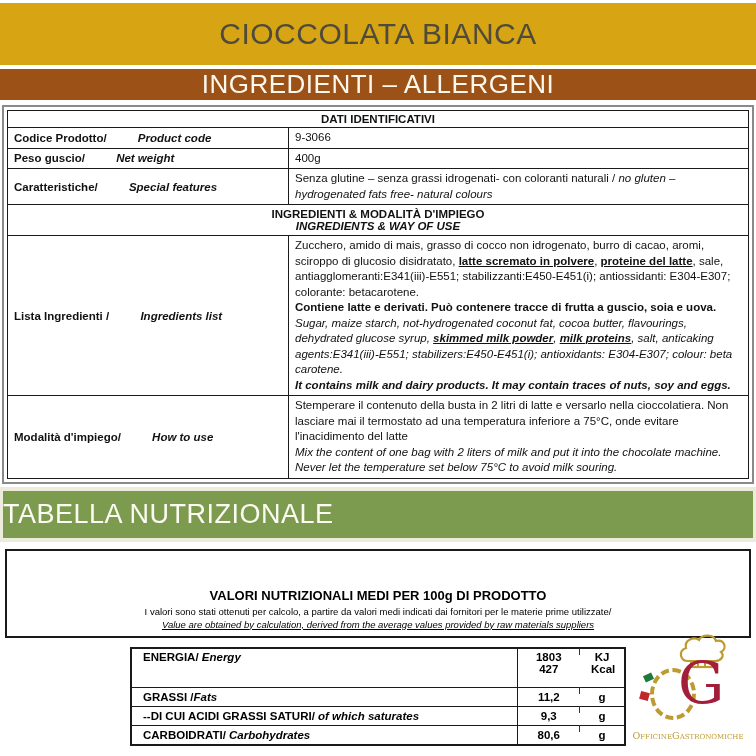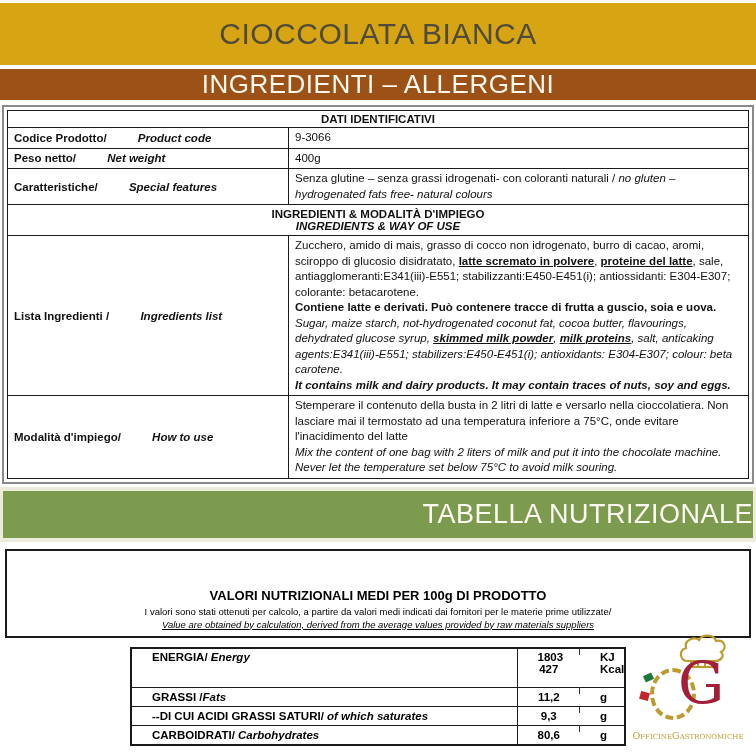--- a/index.html
+++ b/index.html
@@ -9,21 +9,21 @@
 
   
   .banner-gold { margin-top:3px; height:62px; background:var(--gold-banner,#D7A414);
     display:flex; align-items:center; justify-content:center; }
   .banner-gold span { font-size:30px; color:#4F4B3C; letter-spacing:.5px; }
   .banner-brown { margin-top:4px; height:31px; background:var(--brown-banner,#9C5117);
     display:flex; align-items:center; justify-content:center; }
   .banner-brown span { font-size:26px; color:#FDF8EE; letter-spacing:.5px; }
   .banner-green-wrap { margin-top:3px; height:55px; background:var(--cream,#EDEBDC); padding:4px 3px; }
   .banner-green { height:47px; background:var(--green-banner,#7D9B4E);
-    display:flex; align-items:center; justify-content:flex-end; }
+    display:flex; align-items:center; justify-content:flex-start; }
   .banner-green span { font-size:27px; color:#FCFBF3; letter-spacing:.5px; }
 
   
   .id-wrap { margin:5px 2px 0 2px; border:2px solid #8A8A8A; padding:3px; background:#fff; }
   table.id-table { width:100%; border-collapse:collapse; table-layout:fixed; }
   table.id-table td { border:1px solid #1A1A1A; font-size:11.5px; color:#111;
     padding:2px 6px; vertical-align:middle; }
   td.lbl { font-weight:bold; font-size:12px; }
   td.lbl .en { font-style:italic;padding-left:28px; }
   td.hdr { text-align:center; font-weight:bold; font-size:12.5px; padding:1px 0; }
@@ -39,21 +39,21 @@
   
   .valori-box { margin:7px 5px 0 5px; border:2px solid #1A1A1A; text-align:center; padding:4px 10px 5px; }
   .valori-box .l1 { font-weight:bold; font-size:13px; line-height:18px;margin-top:32px; }
   .valori-box .l2 { font-weight:bold; font-style:italic; font-size:13.5px; line-height:19px; }
   .valori-box .l3 { font-size:9.5px; line-height:13px; }
   .valori-box .l4 { font-size:9.5px; font-style:italic; line-height:13px;text-decoration:underline; }
 
   
   table.nutri { margin:9px 0 0 130px; width:494px; border-collapse:collapse; table-layout:fixed; border:2px solid #1A1A1A; }
   table.nutri td { border-top:1px solid #1A1A1A; border-bottom:1px solid #1A1A1A;
-    font-size:11.5px; font-weight:bold; padding:2px 20px; position:relative; }
+    font-size:11.5px; font-weight:bold; padding:2px 11px; position:relative; }
   td.n-lbl { border-right:1px solid #1A1A1A; }
   td.n-lbl .en { font-style:italic; }
   td.n-val, td.n-unit { text-align:center; }
   td.n-unit::before { content:""; position:absolute; left:-1px; top:-1px; height:7px; border-left:1px solid #333; }
   tr.energy td { height:40px; vertical-align:top; }
   tr.slim td { height:19px; }
 
   
   .logo { position:absolute; right:12px; bottom:10px; width:112px; height:112px; }
   .logo .hat { position:absolute; left:44px; top:0; }
@@ -93,21 +93,21 @@
         <td class="hdr" colspan="2" style="height:16px">DATI IDENTIFICATIVI</td>
       </tr>
       <tr>
         <td class="lbl" style="height:18px">
           <span>Codice Prodotto/</span><span class="en"> Product code</span>
         </td>
         <td class="val">9-3066</td>
       </tr>
       <tr>
         <td class="lbl" style="height:18px">
-          <span>Peso netto/</span><span class="en"> Net weight</span>
+          <span>Peso guscio/</span><span class="en"> Net weight</span>
         </td>
         <td class="val">400g</td>
       </tr>
       <tr>
         <td class="lbl" style="height:33px">
           <span>Caratteristiche/</span><span class="en"> Special features</span>
         </td>
         <td class="val"><span class="seg ">Senza glutine – senza grassi idrogenati- con coloranti naturali / </span><span class="seg i">no gluten – hydrogenated fats free- natural colours</span></td>
       </tr>
       <tr>

